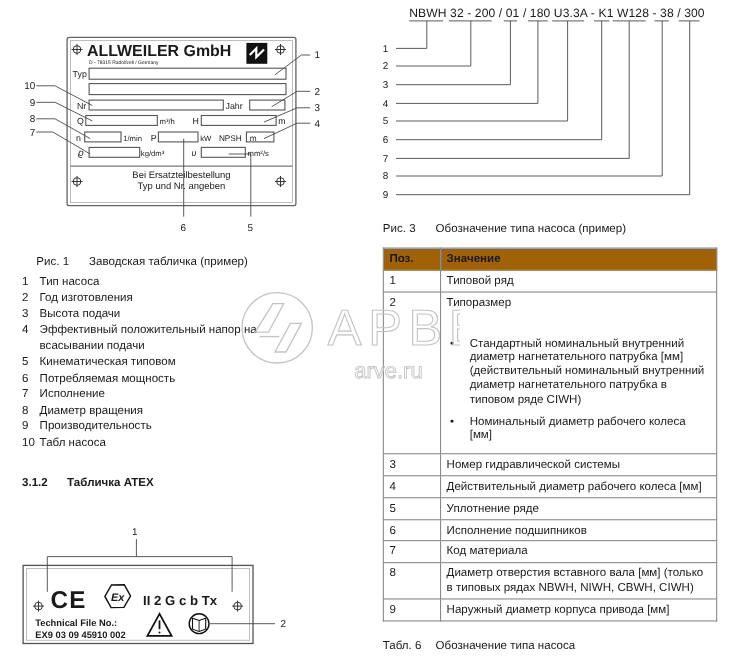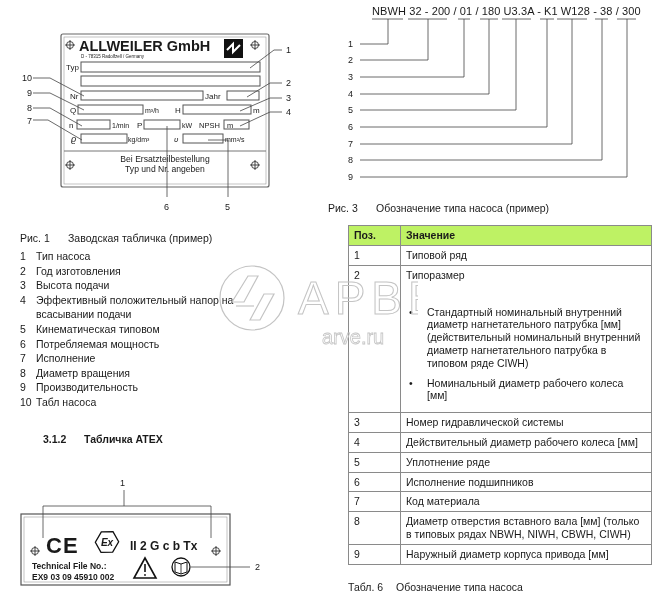--- a/index.html
+++ b/index.html
@@ -6,25 +6,25 @@
   html, body { width: 663px; height: 600px; background: #ffffff; overflow: hidden; }
   body { position: relative; font-family: "Liberation Sans", sans-serif; color: #1a1a1a; font-size: 11px; }
   .svgwrap { position: absolute; left: 0; top: 0; }
   .svgtext { font-family: "Liberation Sans", sans-serif; fill: #1a1a1a; }
   .caption { position: absolute; font-size: 10.5px; white-space: nowrap; }
   .caption .num { display: inline-block; width: 48px; }
   .legend { position: absolute; left: 20px; top: 249px; width: 260px; font-size: 10.5px; line-height: 14.6px; }
   .legend .row { display: flex; }
   .legend .row .n { width: 16px; flex: none; }
   .legend .row .t { flex: 1; }
-  .section { position: absolute; left: 20px; top: 433px; font-size: 10.5px; font-weight: bold; margin-left: 23px; }
+  .section { position: absolute; left: 20px; top: 433px; font-size: 10.5px; font-weight: bold; }
   .section .n { display: inline-block; width: 41px; }
   table.spec { position: absolute; left: 348px; top: 225px; width: 304px; border-collapse: collapse; font-size: 10.5px; }
   table.spec th, table.spec td { border: 1px solid #8a8a8a; text-align: left; vertical-align: top; padding: 3px 5px 3px 5px; line-height: 12.8px; }
-  table.spec th { background: #bef264; font-weight: bold; height: 20px; }
+  table.spec th { background: #a16207; font-weight: bold; height: 20px; }
   table.spec td.pos { width: 52px; }
   table.spec ul { list-style: none; margin-top: 24px; }
   table.spec li { position: relative; padding-left: 21px; margin-bottom: 7px; }
   table.spec li::before { content: "•"; position: absolute; left: 3px; top: 0; }
   .watermark { position: absolute; left: 218px; top: 262px; pointer-events: none; }
 </style>
 </head>
 <body>
 
 <svg class="svgwrap" width="330" height="220" viewBox="0 0 330 220">
@@ -109,21 +109,21 @@
     <text x="286" y="115" font-size="9">4</text>
     <text x="225" y="210" font-size="9">5</text>
     <text x="164" y="210" font-size="9">6</text>
     <text x="27" y="124" font-size="9">7</text>
     <text x="27" y="111" font-size="9">8</text>
     <text x="27" y="96" font-size="9">9</text>
     <text x="22" y="81" font-size="9">10</text>
   </g>
 </svg>
 
-<div class="caption" style="left:20px; top:232px;">
+<div class="caption" style="left:33px; top:232px;">
   <span class="num">Рис. 1</span><span>Заводская табличка (пример)</span>
 </div>
 
 <div class="legend">
   <div class="row">
       <span class="n">1</span>
       <span class="t">Тип насоса</span>
     </div>
   <div class="row">
       <span class="n">2</span>
@@ -242,21 +242,21 @@
     <text x="8" y="80">3</text>
     <text x="8" y="97">4</text>
     <text x="8" y="113">5</text>
     <text x="8" y="130">6</text>
     <text x="8" y="147">7</text>
     <text x="8" y="163">8</text>
     <text x="8" y="180">9</text>
   </g>
 </svg>
 
-<div class="caption" style="left:328px; top:202px;">
+<div class="caption" style="left:348px; top:202px;">
   <span class="num">Рис. 3</span><span>Обозначение типа насоса (пример)</span>
 </div>
 
 <table class="spec">
   <thead>
     <tr>
       <th>Поз.</th>
       <th>Значение</th>
     </tr>
   </thead>

